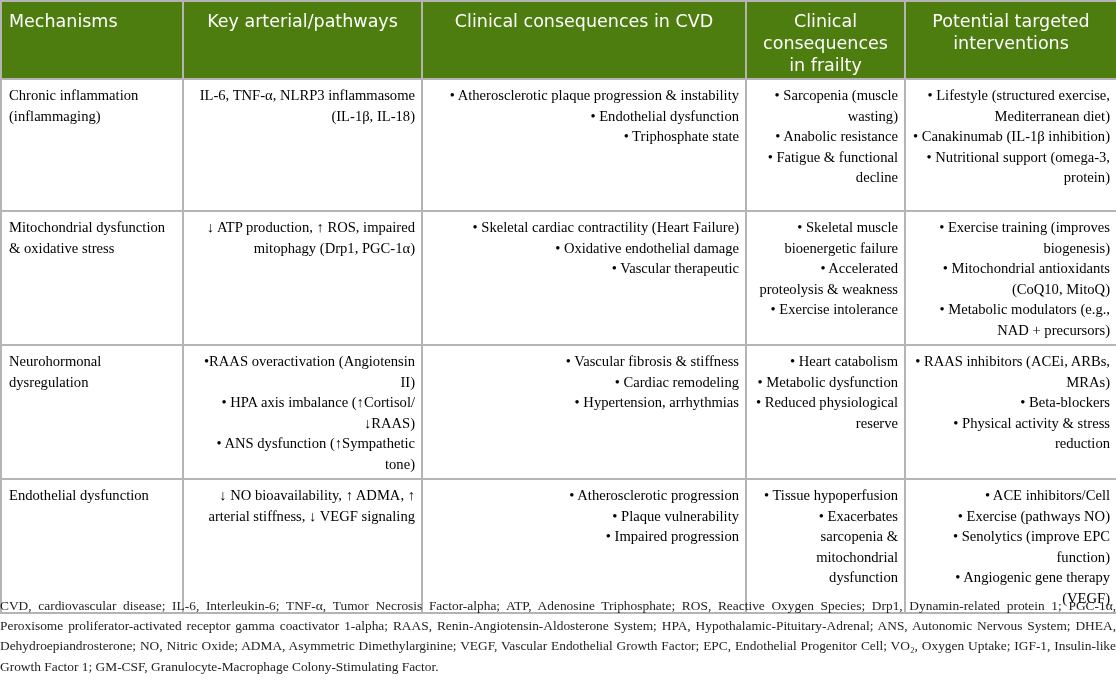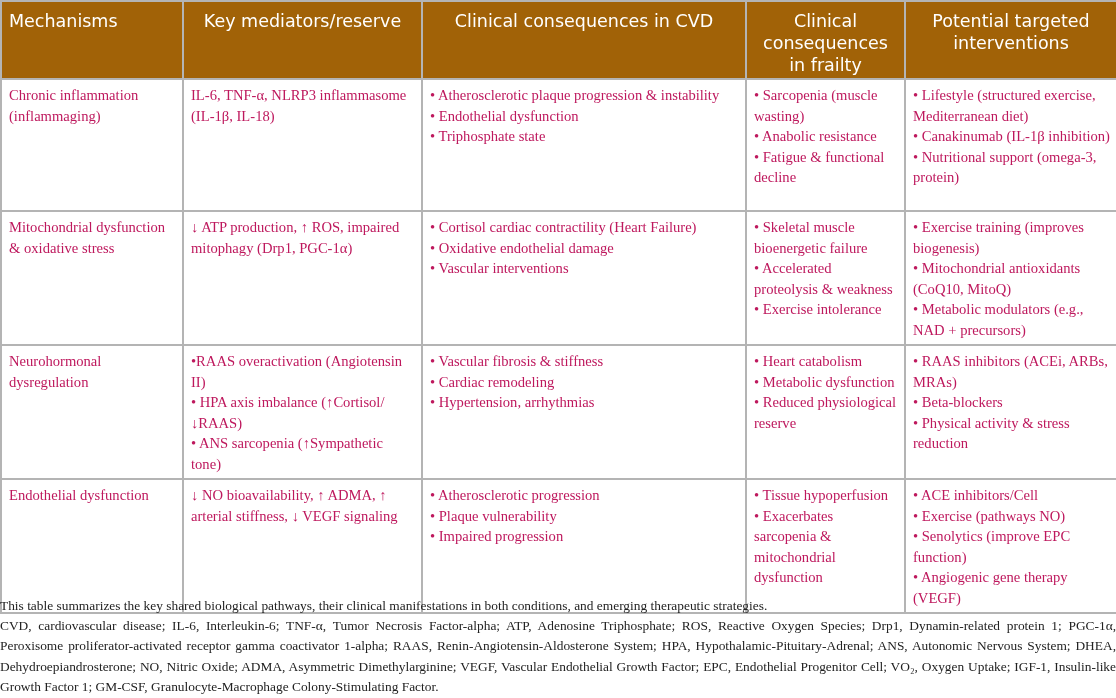--- a/index.html
+++ b/index.html
@@ -7,40 +7,40 @@
   table.main {
     position: absolute; left: 0; top: 0;
     width: 1116px; border-collapse: collapse; table-layout: fixed;
   }
   table.main th, table.main td {
     border: 2px solid #b4b4b4;
     vertical-align: top;
     box-sizing: border-box;
   }
   table.main thead th {
-    background: #a16207;
+    background: #4d7c0f;
     color: #ffffff;
     font-family: "DejaVu Sans", sans-serif;
     font-weight: normal;
     font-size: 17.5px;
     line-height: 22px;
     height: 60px;
     padding: 8px 6px 2px 6px;
     text-align: center;
     vertical-align: top;
   }
   table.main thead th.left { text-align: left; padding-left: 7px; }
   table.main tbody td {
     font-family: "Liberation Serif", serif;
     font-size: 14.6px;
     line-height: 20.5px;
-    color: #be185d;
+    color: #000000;
     padding: 5px 6px 4px 7px;
   }
-  table.main tbody td .item { display: block; }
+  table.main tbody td .item { display: block; text-align: right; }
   tr.r1 td { height: 132px; }
   tr.r2 td { height: 131px; }
   tr.r3 td { height: 130px; }
   tr.r4 td { height: 134px; border-radius: 20px; }
   .notes {
     position: absolute; left: 0; top: 596px; width: 1116px;
     font-family: "Liberation Serif", serif;
     font-size: 13.4px; line-height: 20.2px; color: #222222;
   }
   .notes p { margin: 0; }
@@ -58,21 +58,21 @@
   <colgroup>
     <col class="col1">
       <col class="col2">
       <col class="col3">
       <col class="col4">
       <col class="col5">
   </colgroup>
   <thead>
     <tr>
       <th class="left">Mechanisms</th>
-      <th>Key mediators/reserve</th>
+      <th>Key arterial/pathways</th>
       <th>Clinical consequences in CVD</th>
       <th>Clinical consequences in frailty</th>
       <th>Potential targeted interventions</th>
     </tr>
   </thead>
   <tbody id="tbody">
       <tr class="r1">
         <td>Chronic inflammation (inflammaging)</td>
         <td>
           <span class="item">IL-6, TNF-α, NLRP3 inflammasome (IL-1β, IL-18)</span>
@@ -92,41 +92,41 @@
           <span class="item">• Canakinumab (IL-1β inhibition)</span>
           <span class="item">• Nutritional support (omega-3, protein)</span>
         </td>
       </tr>
       <tr class="r2">
         <td>Mitochondrial dysfunction &amp; oxidative stress</td>
         <td>
           <span class="item">↓ ATP production, ↑ ROS, impaired mitophagy (Drp1, PGC-1α)</span>
         </td>
         <td>
-          <span class="item">• Cortisol cardiac contractility (Heart Failure)</span>
+          <span class="item">• Skeletal cardiac contractility (Heart Failure)</span>
           <span class="item">• Oxidative endothelial damage</span>
-          <span class="item">• Vascular interventions</span>
+          <span class="item">• Vascular therapeutic</span>
         </td>
         <td>
           <span class="item">• Skeletal muscle bioenergetic failure</span>
           <span class="item">• Accelerated proteolysis &amp; weakness</span>
           <span class="item">• Exercise intolerance</span>
         </td>
         <td>
           <span class="item">• Exercise training (improves biogenesis)</span>
           <span class="item">• Mitochondrial antioxidants (CoQ10, MitoQ)</span>
           <span class="item">• Metabolic modulators (e.g., NAD + precursors)</span>
         </td>
       </tr>
       <tr class="r3">
         <td>Neurohormonal dysregulation</td>
         <td>
           <span class="item">•RAAS overactivation (Angiotensin II)</span>
           <span class="item">• HPA axis imbalance (↑Cortisol/↓RAAS)</span>
-          <span class="item">• ANS sarcopenia (↑Sympathetic tone)</span>
+          <span class="item">• ANS dysfunction (↑Sympathetic tone)</span>
         </td>
         <td>
           <span class="item">• Vascular fibrosis &amp; stiffness</span>
           <span class="item">• Cardiac remodeling</span>
           <span class="item">• Hypertension, arrhythmias</span>
         </td>
         <td>
           <span class="item">• Heart catabolism</span>
           <span class="item">• Metabolic dysfunction</span>
           <span class="item">• Reduced physiological reserve</span>
@@ -155,15 +155,14 @@
           <span class="item">• ACE inhibitors/Cell</span>
           <span class="item">• Exercise (pathways NO)</span>
           <span class="item">• Senolytics (improve EPC function)</span>
           <span class="item">• Angiogenic gene therapy (VEGF)</span>
         </td>
       </tr>
     </tbody>
 </table>
 
 <div class="notes">
-  <p>This table summarizes the key shared biological pathways, their clinical manifestations in both conditions, and emerging therapeutic strategies.</p>
   <p class="abbr">CVD, cardiovascular disease; IL-6, Interleukin-6; TNF-α, Tumor Necrosis Factor-alpha; ATP, Adenosine Triphosphate; ROS, Reactive Oxygen Species; Drp1, Dynamin-related protein 1; PGC-1α, Peroxisome proliferator-activated receptor gamma coactivator 1-alpha; RAAS, Renin-Angiotensin-Aldosterone System; HPA, Hypothalamic-Pituitary-Adrenal; ANS, Autonomic Nervous System; DHEA, Dehydroepiandrosterone; NO, Nitric Oxide; ADMA, Asymmetric Dimethylarginine; VEGF, Vascular Endothelial Growth Factor; EPC, Endothelial Progenitor Cell; VO₂, Oxygen Uptake; IGF-1, Insulin-like Growth Factor 1; GM-CSF, Granulocyte-Macrophage Colony-Stimulating Factor.</p>
 </div>
 
 </body></html>

